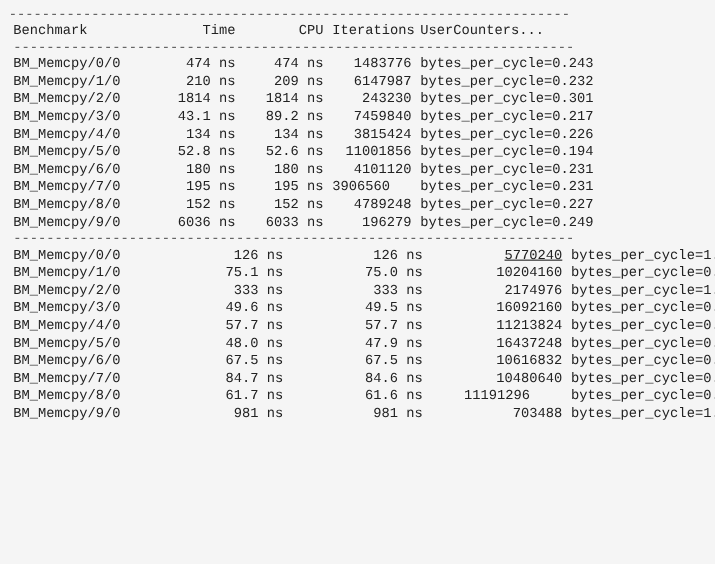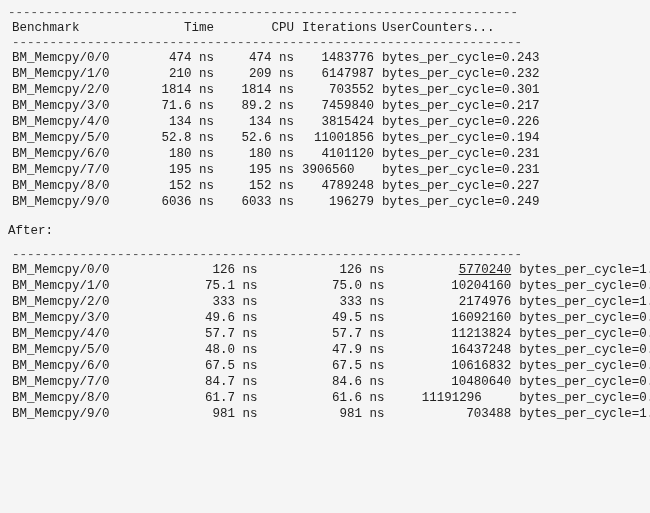--- a/index.html
+++ b/index.html
@@ -89,26 +89,26 @@
       <td class="col-benchmark">BM_Memcpy/1/0</td>
       <td class="col-time">210 ns</td>
       <td class="col-cpu">209 ns</td>
       <td class="col-iterations" style="text-align:right;">6147987</td>
       <td class="col-user">bytes_per_cycle=0.232</td>
     </tr>
         <tr>
       <td class="col-benchmark">BM_Memcpy/2/0</td>
       <td class="col-time">1814 ns</td>
       <td class="col-cpu">1814 ns</td>
-      <td class="col-iterations" style="text-align:right;">703552</td>
+      <td class="col-iterations" style="text-align:right;">243230</td>
       <td class="col-user">bytes_per_cycle=0.301</td>
     </tr>
         <tr>
       <td class="col-benchmark">BM_Memcpy/3/0</td>
-      <td class="col-time">71.6 ns</td>
+      <td class="col-time">43.1 ns</td>
       <td class="col-cpu">89.2 ns</td>
       <td class="col-iterations" style="text-align:right;">7459840</td>
       <td class="col-user">bytes_per_cycle=0.217</td>
     </tr>
         <tr>
       <td class="col-benchmark">BM_Memcpy/4/0</td>
       <td class="col-time">134 ns</td>
       <td class="col-cpu">134 ns</td>
       <td class="col-iterations" style="text-align:right;">3815424</td>
       <td class="col-user">bytes_per_cycle=0.226</td>
@@ -144,21 +144,20 @@
         <tr>
       <td class="col-benchmark">BM_Memcpy/9/0</td>
       <td class="col-time">6036 ns</td>
       <td class="col-cpu">6033 ns</td>
       <td class="col-iterations" style="text-align:right;">196279</td>
       <td class="col-user">bytes_per_cycle=0.249</td>
     </tr>
       </tbody>
   </table>
 
-  <div class="section-label">After:</div>
 
   <table>
     <thead>
       <tr class="sub-divider">
         <td colspan="5" style="color:#555; padding: 0 4px;">--------------------------------------------------------------------</td>
       </tr>
     </thead>
     <tbody id="after-tbody">
     <tr>
       <td class="col-benchmark">BM_Memcpy/0/0</td>

